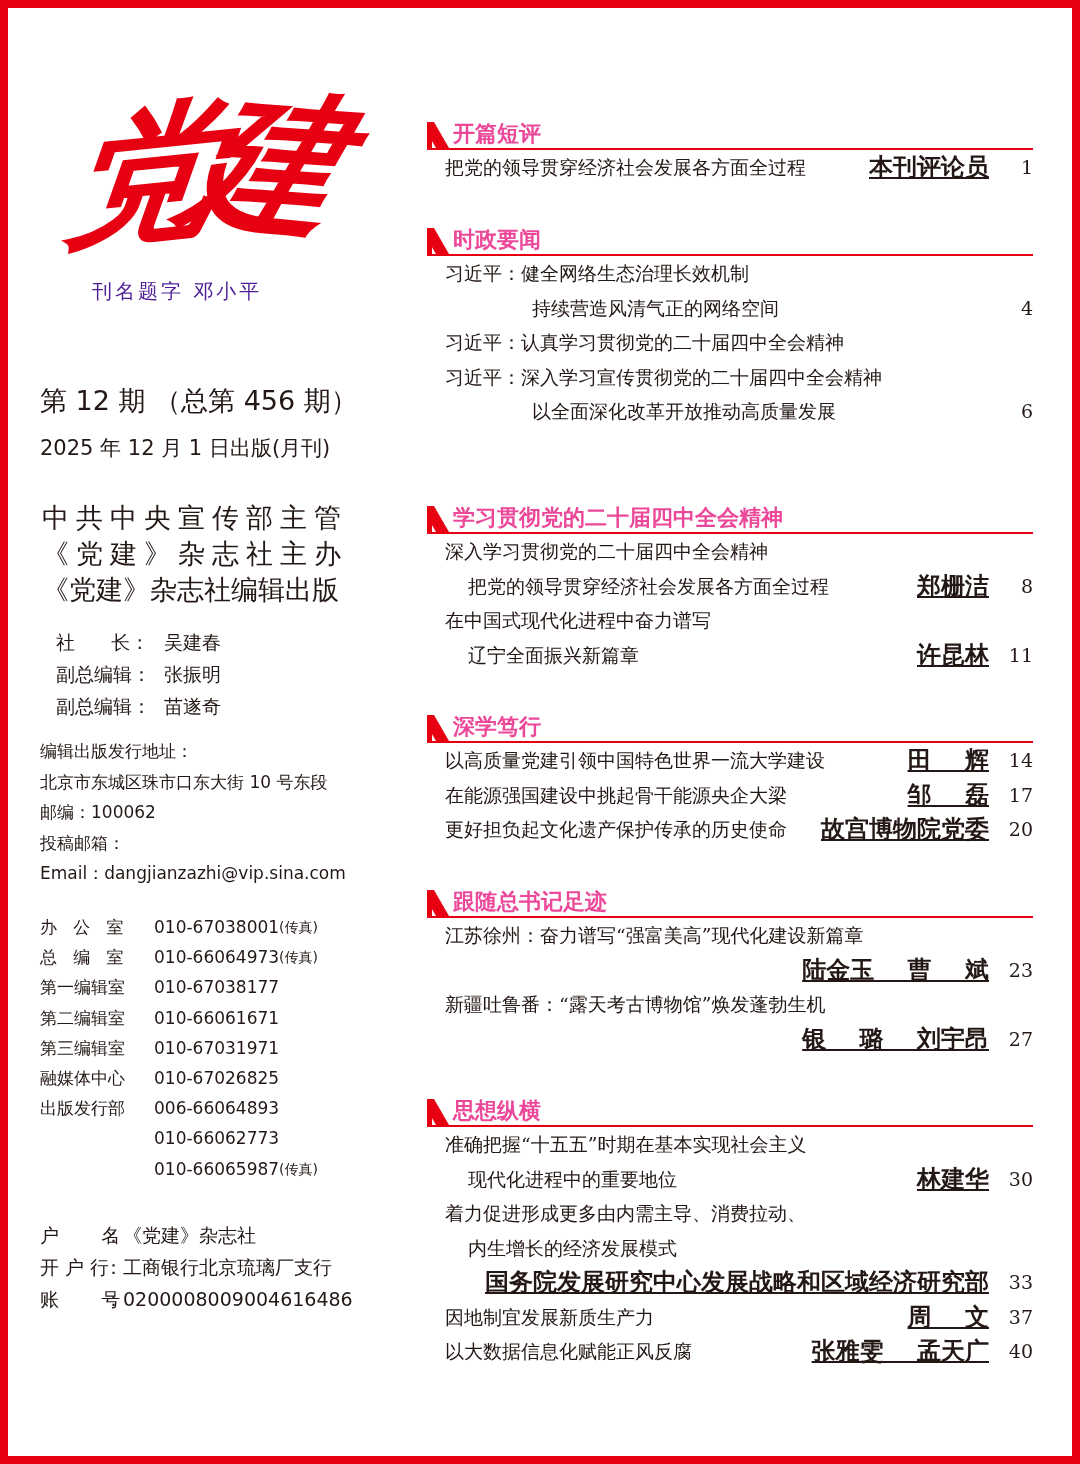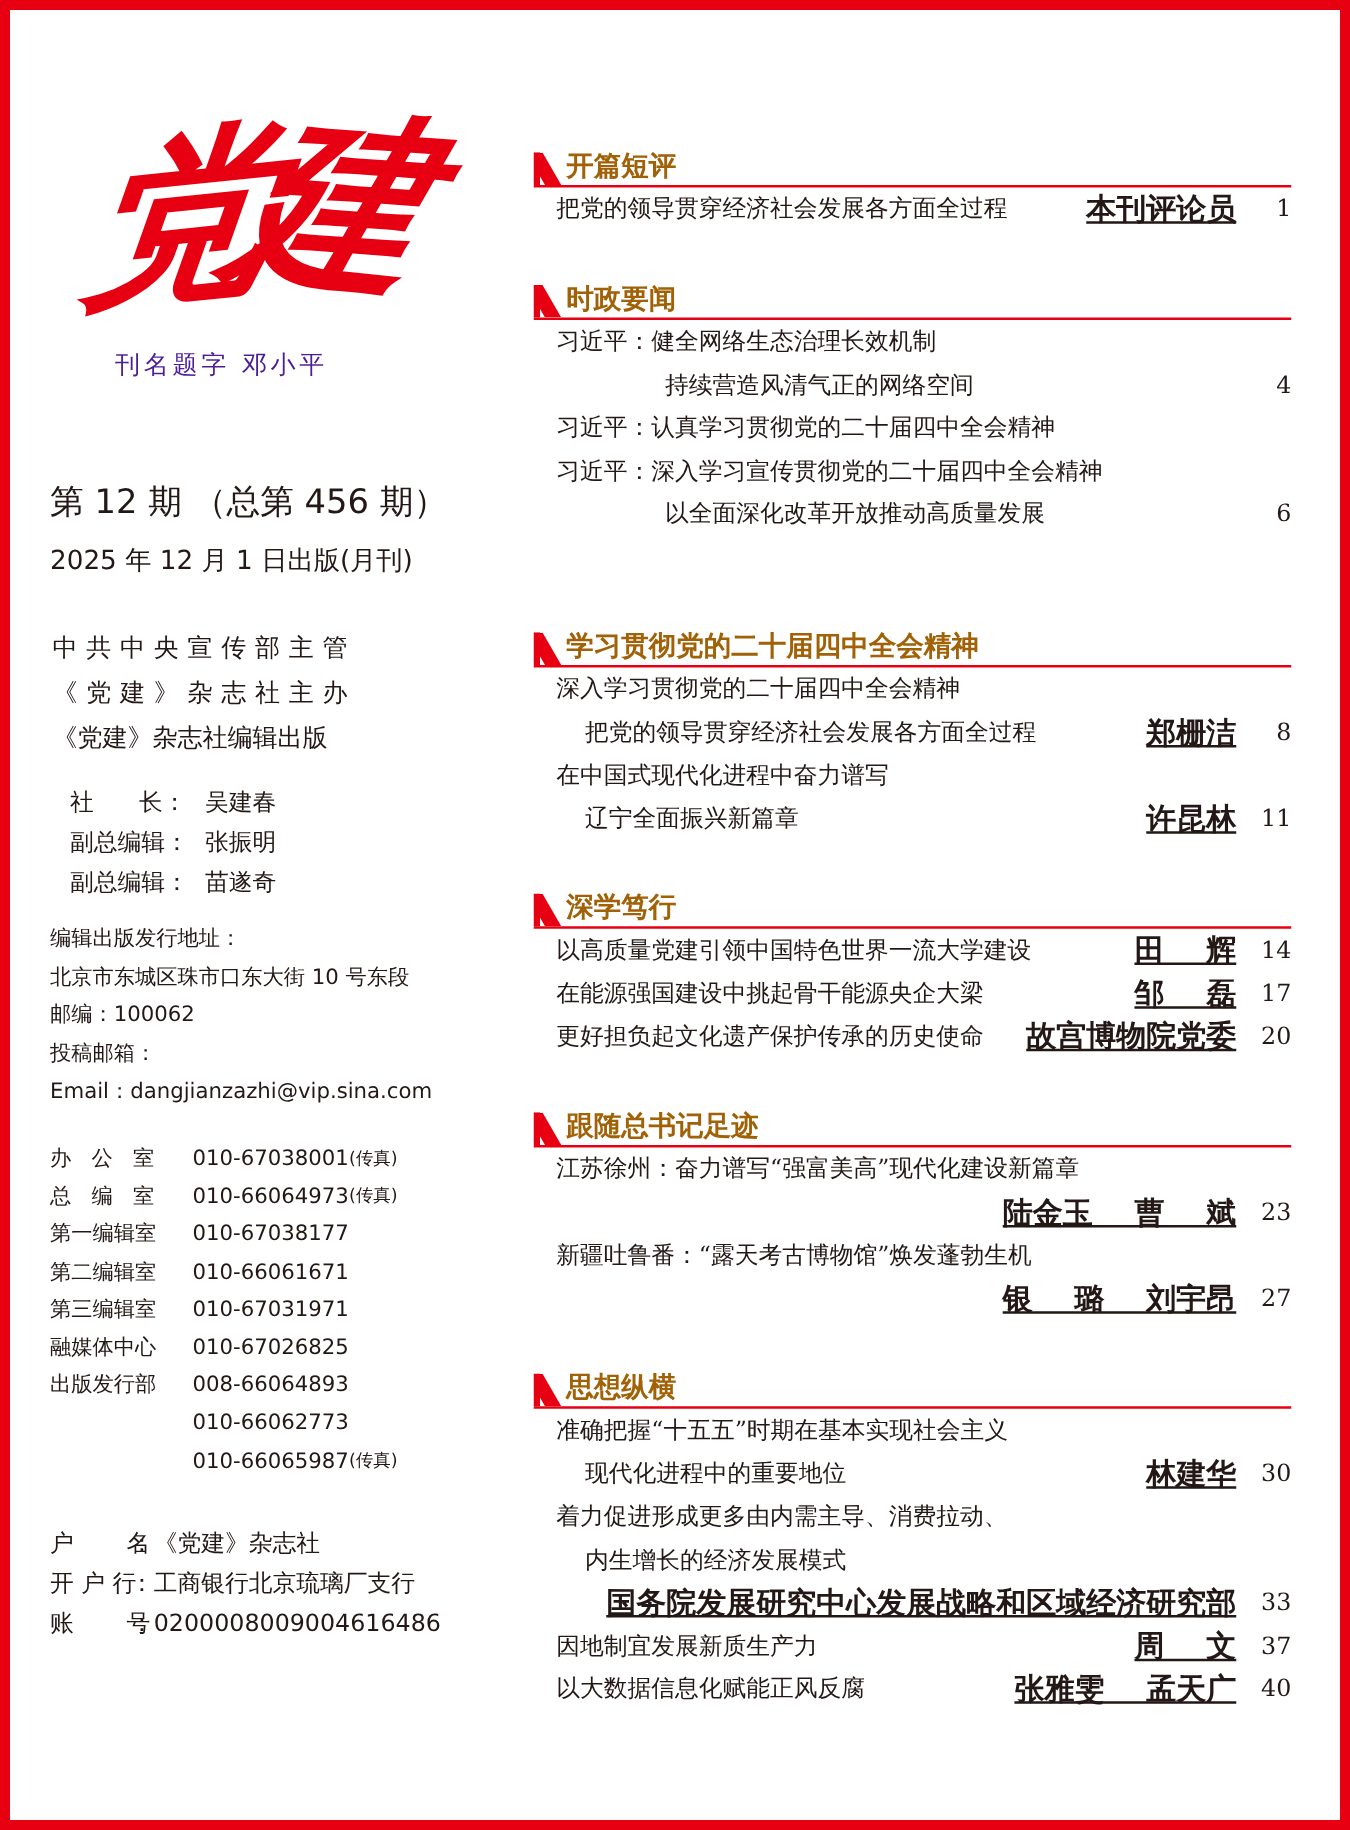--- a/index.html
+++ b/index.html
@@ -10,42 +10,42 @@
   
   .masthead { position:absolute; left:60px; top:88px; width:280px; height:180px; }
   .masthead .glyph { position:absolute; font-family:"DejaVu Serif","Liberation Serif",serif; font-weight:bold;
            color:#e60012; font-style:italic; font-size:150px; line-height:1; }
   .masthead .g1 { left:10px; top:10px; transform:skewX(-12deg) rotate(-6deg); }
   .masthead .g2 { left:135px; top:0px; transform:skewX(-14deg) rotate(4deg); }
   .inscription { position:absolute; left:92px; top:278px; font-size:20px; letter-spacing:3px;
            font-family:"DejaVu Serif","Liberation Serif",serif; color:#4c1d95; }
   .issue { position:absolute; left:40px; top:383px; font-size:27px; }
   .pubdate { position:absolute; left:40px; top:434px; font-size:21px; }
-  .publisher { position:absolute; left:42px; top:500px; font-size:20px; line-height:36px; }
+  .publisher { position:absolute; left:42px; top:500px; font-size:27px; line-height:36px; }
   .publisher div:nth-child(1), .publisher div:nth-child(2) { letter-spacing:7px; }
   .staff { position:absolute; left:56px; top:626px; font-size:19px; line-height:32px; }
   .staff .row { display:flex; }
   .staff .lbl { width:108px; white-space:pre; }
   .addr { position:absolute; left:40px; top:736px; font-size:17px; line-height:30.5px; }
   .phones { position:absolute; left:40px; top:912px; font-size:17px; line-height:30.2px; }
   .phones .row { display:flex; }
   .phones .lbl { width:114px; white-space:pre; }
   .phones .note { font-size:14px; }
   .bank { position:absolute; left:40px; top:1219px; font-size:19px; line-height:32px; }
   .bank .row { display:flex; }
   .bank .lbl { width:64px; white-space:pre; }
   
   .toc { position:absolute; left:427px; top:0; width:606px; }
   .section { position:absolute; left:0; width:606px; }
   .sec-head { height:30px; border-bottom:2px solid #e60012; display:flex; align-items:flex-end; }
   .sec-icon { width:22px; height:26px; position:relative; margin-right:4px; }
   .sec-icon::before { content:""; position:absolute; left:0; top:0; width:22px; height:26px; background:#e60012;
            clip-path:polygon(0 0, 7px 0, 22px 100%, 9px 100%, 0 40%); }
   .sec-icon::after { content:""; position:absolute; left:0; top:0; width:5px; height:26px; background:#e60012; }
-  .sec-title { color:#a16207; font-weight:bold; font-size:22px; line-height:28px; }
+  .sec-title { color:#ec4899; font-weight:bold; font-size:22px; line-height:28px; }
   .entry { position:relative; font-family:"DejaVu Serif","Liberation Serif",serif; font-size:19px;
            line-height:34.5px; height:34.5px; white-space:nowrap; }
   .entry .t { position:absolute; left:18px; }
   .entry .t.ind { left:41px; }
   .entry .t.ind2 { left:105px; }
   .entry .au { position:absolute; right:44px; font-family:"DejaVu Sans","Liberation Sans",sans-serif; font-weight:bold; font-size:24px; white-space:pre;text-decoration:underline; }
   .entry .pg { position:absolute; right:0; }
 </style>
 </head>
 <body>
@@ -112,21 +112,21 @@
   <div class="row">
       <span class="lbl">第三编辑室</span>
       <span>010-67031971</span>
     </div>
   <div class="row">
       <span class="lbl">融媒体中心</span>
       <span>010-67026825</span>
     </div>
   <div class="row">
       <span class="lbl">出版发行部</span>
-      <span>008-66064893</span>
+      <span>006-66064893</span>
     </div>
   <div class="row">
       <span class="lbl"></span>
       <span>010-66062773</span>
     </div>
   <div class="row">
       <span class="lbl"></span>
       <span>010-66065987</span>
       <span class="note">(传真)</span>
     </div>

